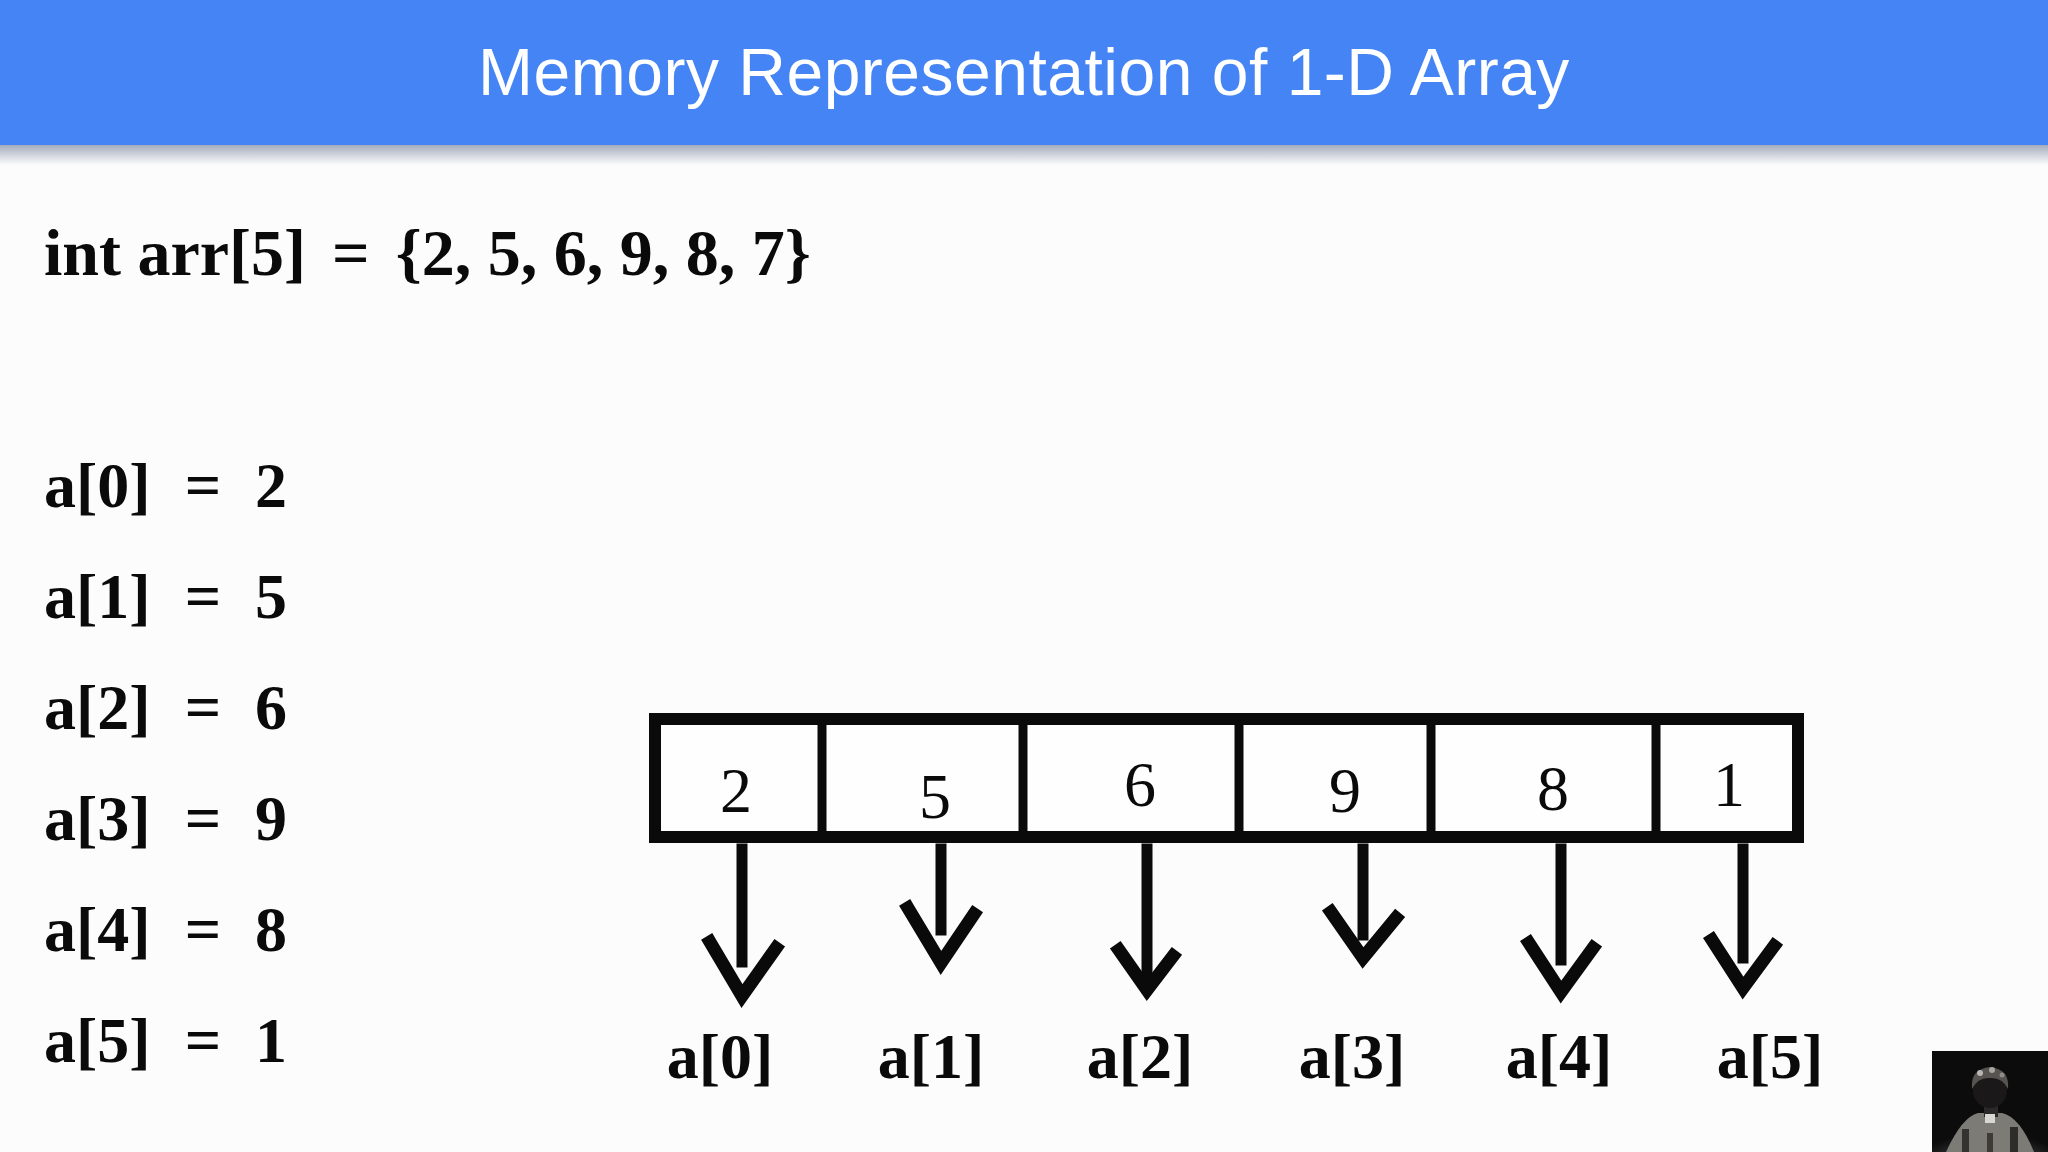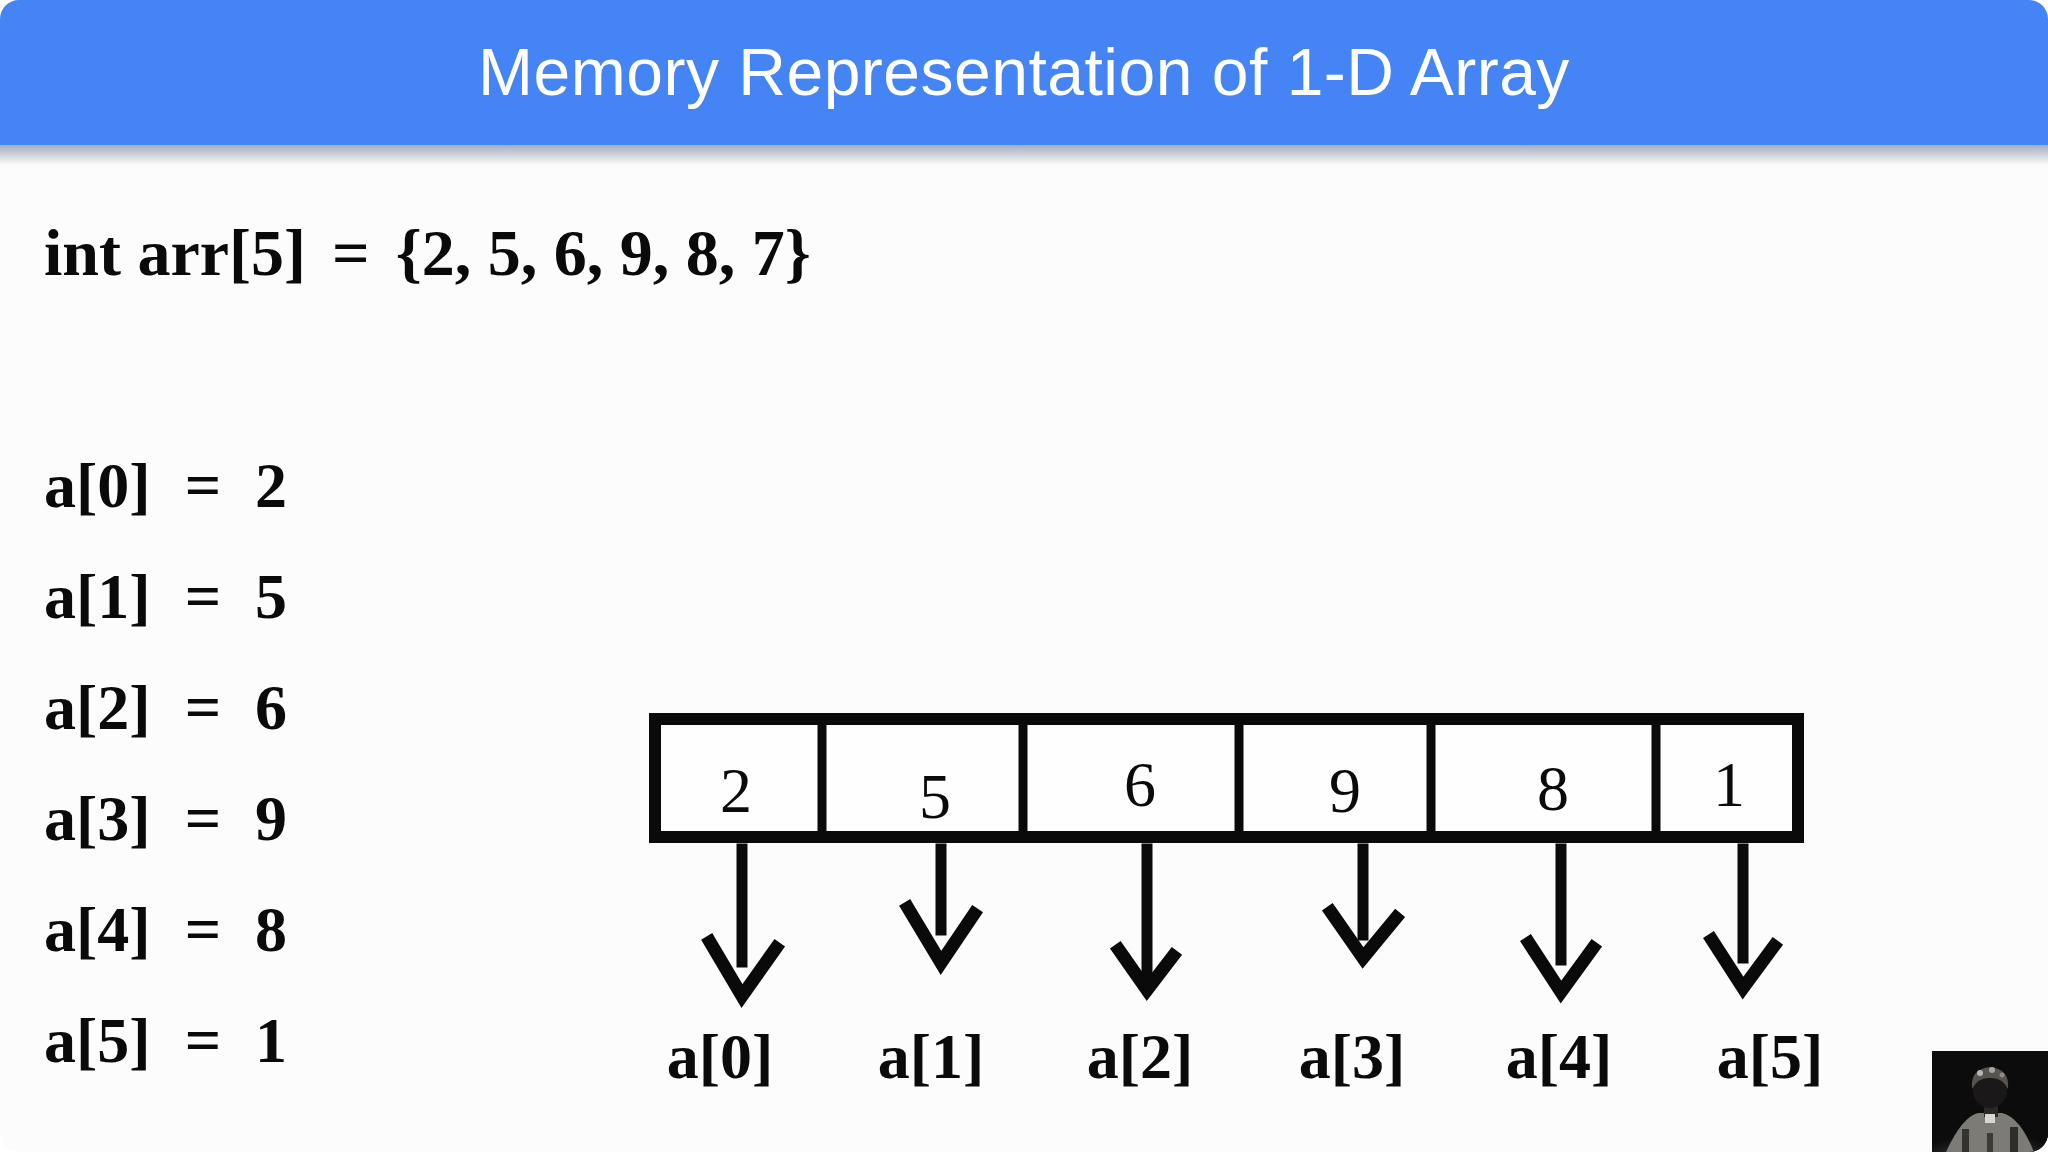--- a/index.html
+++ b/index.html
@@ -1,20 +1,19 @@
 <!DOCTYPE html>
 <html><head>
 <meta charset="utf-8">
 <style>
   html,body { margin:0; padding:0; }
   .page {
     position:relative; width:2048px; height:1152px;
     background:#fcfcfc; color:#0a0a0a; overflow:hidden;
     font-family:"Liberation Serif", serif;
-    border-radius:19px;
   }
   
   .header {
     position:absolute; top:0; left:0; width:2048px; height:145px;
     background:#4584F4;
   }
   .header-title {
     width:100%; text-align:center;
     font-family:"Liberation Sans", sans-serif;
     font-size:66px; font-weight:400; letter-spacing:.5px;

